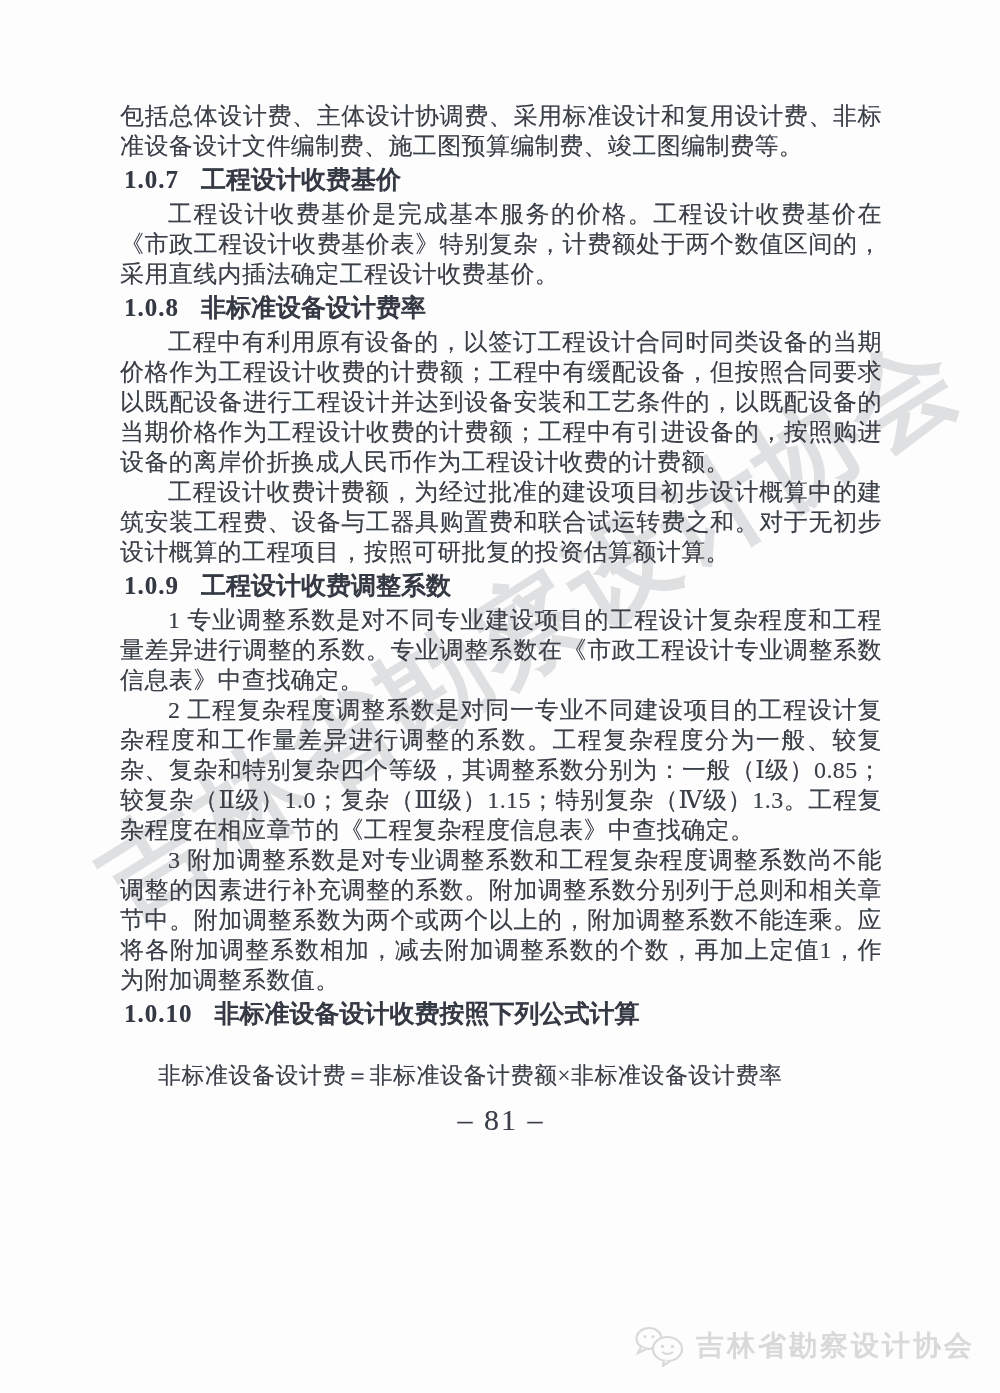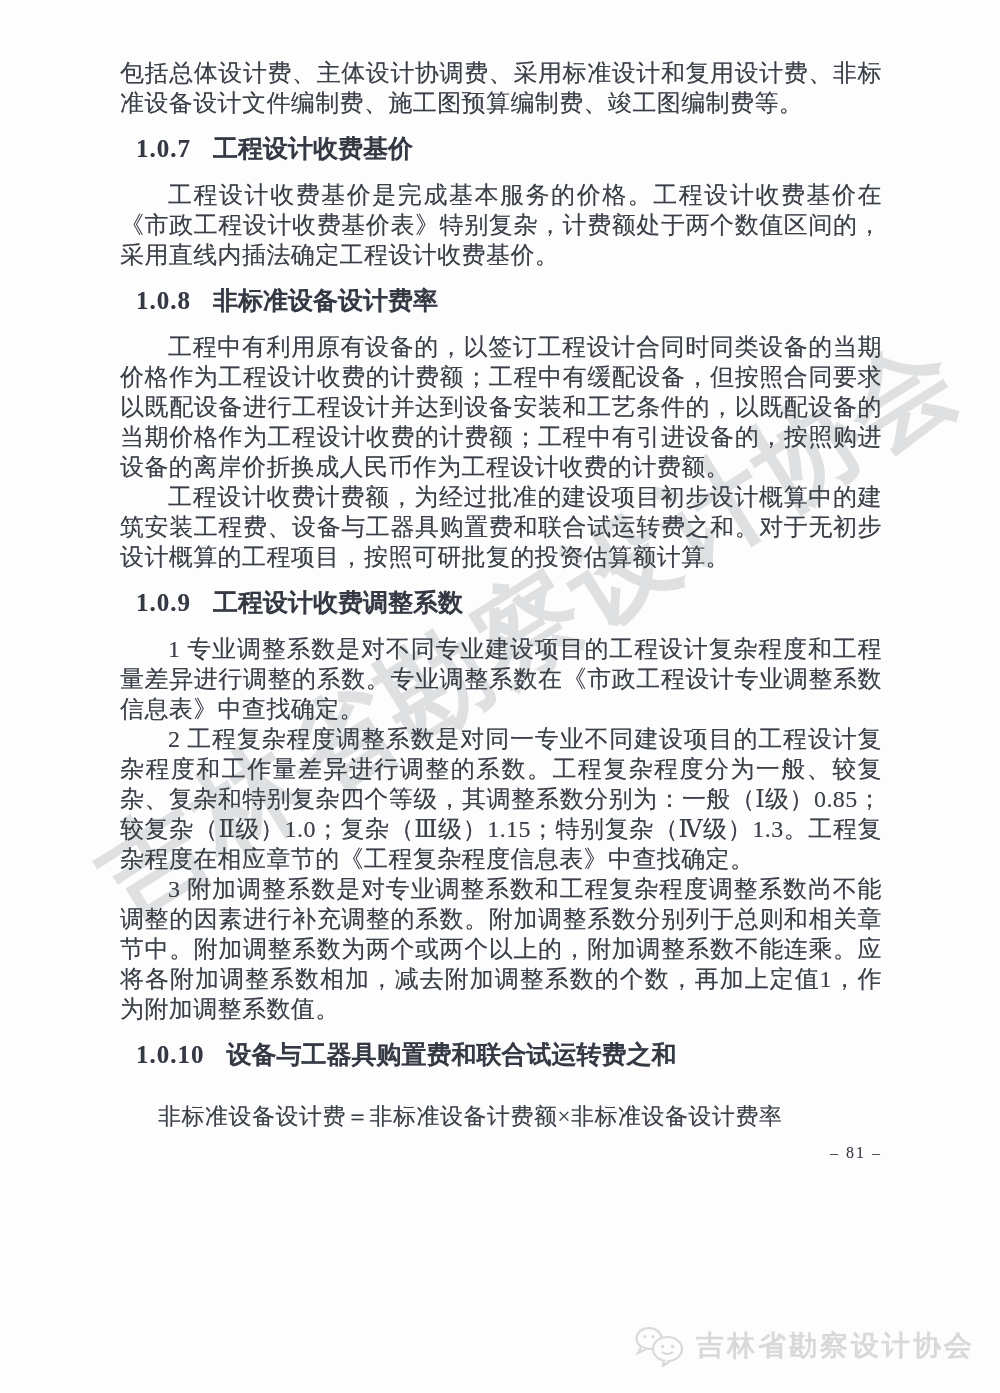--- a/index.html
+++ b/index.html
@@ -16,44 +16,44 @@
   .watermark{
     position:absolute;left:110px;top:836px;
     height:108px;line-height:108px;
     font-size:106px;font-weight:700;letter-spacing:4px;white-space:nowrap;
     color:rgba(173,176,179,0.38);
     transform:rotate(-32deg);transform-origin:0 50%;
     z-index:0;user-select:none;
   }
   .doc{
     position:relative;z-index:1;
-    padding:58px 118px 0 120px;
+    padding:101px 118px 0 120px;
     color:#3a3f48;
     text-shadow:0 0 0.6px rgba(58,63,72,0.45);
   }
   p.body{
     margin:0;font-size:24px;line-height:30px;
     text-align:justify;letter-spacing:0.4px;
   }
   p.indent{text-indent:2em;}
   h3.sec{
-    margin:16px;font-size:25px;line-height:30px;font-weight:700;color:#343944;
+    margin:4px;font-size:25px;line-height:30px;font-weight:700;color:#343944;
   }
   h3.sec .num{margin-right:22px;letter-spacing:1px;}
   .mt38{margin-top:38px;}
   .mt35{margin-top:35px;}
   .mt30{margin-top:30px;}
   .mt28{margin-top:28px;}
   .mt20{margin-top:20px;}
   p.formula{
     margin:32px 0 0 0;font-size:23px;line-height:30px;
     text-indent:38px;letter-spacing:0.5px;
   }
   .pageno{
-    margin-top:12px;text-align:right;font-size:16px;color:#3b3f49;
+    margin-top:12px;text-align:center;font-size:30px;color:#3b3f49;
     letter-spacing:2px;
   }
   footer.brandbar{
     position:absolute;right:25px;bottom:26px;z-index:1;
     display:flex;align-items:center;gap:10px;
     color:#d9d9d9;
     font-family:"Liberation Sans","DejaVu Sans",sans-serif;
     font-size:28px;font-weight:700;letter-spacing:3px;
     user-select:none;
   }
@@ -82,21 +82,21 @@
     <p class="body indent mt20">工程设计收费计费额，为经过批准的建设项目初步设计概算中的建筑安装工程费、设备与工器具购置费和联合试运转费之和。对于无初步设计概算的工程项目，按照可研批复的投资估算额计算。</p>
 
     <h3 class="sec mt35">
       <span class="num">1.0.9</span><span>工程设计收费调整系数</span>
     </h3>
     <p class="body indent">1 专业调整系数是对不同专业建设项目的工程设计复杂程度和工程量差异进行调整的系数。专业调整系数在《市政工程设计专业调整系数信息表》中查找确定。</p>
     <p class="body indent">2 工程复杂程度调整系数是对同一专业不同建设项目的工程设计复杂程度和工作量差异进行调整的系数。工程复杂程度分为一般、较复杂、复杂和特别复杂四个等级，其调整系数分别为：一般（Ⅰ级）0.85；较复杂（Ⅱ级）1.0；复杂（Ⅲ级）1.15；特别复杂（Ⅳ级）1.3。工程复杂程度在相应章节的《工程复杂程度信息表》中查找确定。</p>
     <p class="body indent">3 附加调整系数是对专业调整系数和工程复杂程度调整系数尚不能调整的因素进行补充调整的系数。附加调整系数分别列于总则和相关章节中。附加调整系数为两个或两个以上的，附加调整系数不能连乘。应将各附加调整系数相加，减去附加调整系数的个数，再加上定值1，作为附加调整系数值。</p>
 
     <h3 class="sec mt28">
-      <span class="num">1.0.10</span><span>设备与工器具购置费和联合试运转费之和</span>
+      <span class="num">1.0.10</span><span>非标准设备设计收费按照下列公式计算</span>
     </h3>
     <p class="formula">非标准设备设计费＝非标准设备计费额×非标准设备设计费率</p>
 
     <div class="pageno">– 81 –</div>
   </main>
 
   <footer class="brandbar">
     <span>
       <svg width="52" height="42" viewBox="0 0 52 42" fill="none" xmlns="http://www.w3.org/2000/svg">
         <ellipse cx="15" cy="13.5" rx="12.5" ry="10.5" stroke="#d9d9d9" stroke-width="2.2"></ellipse>

